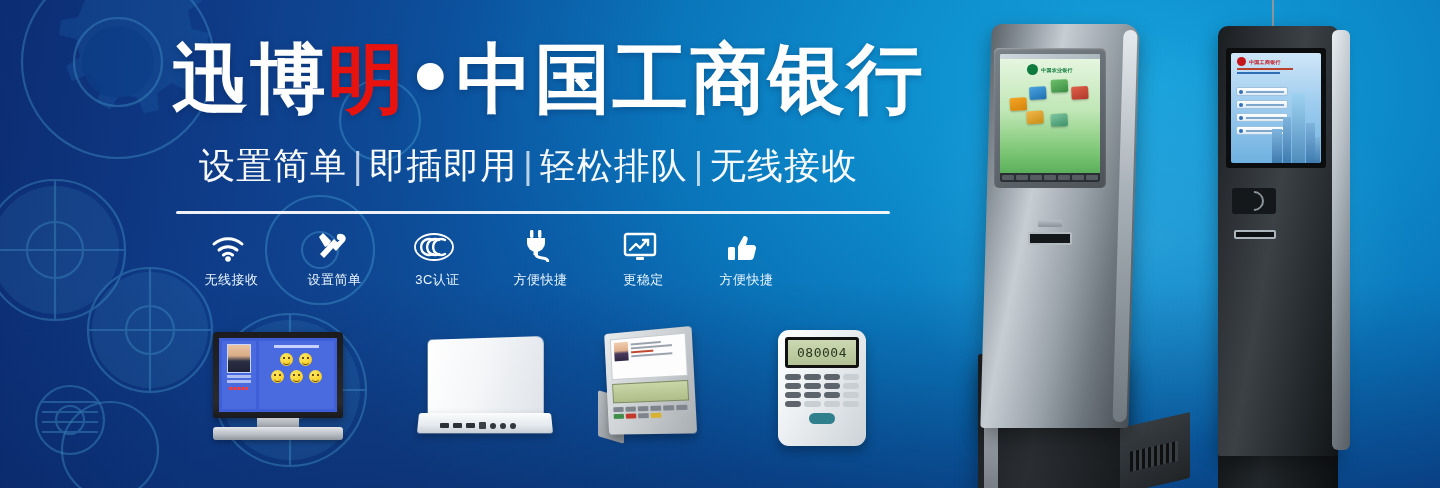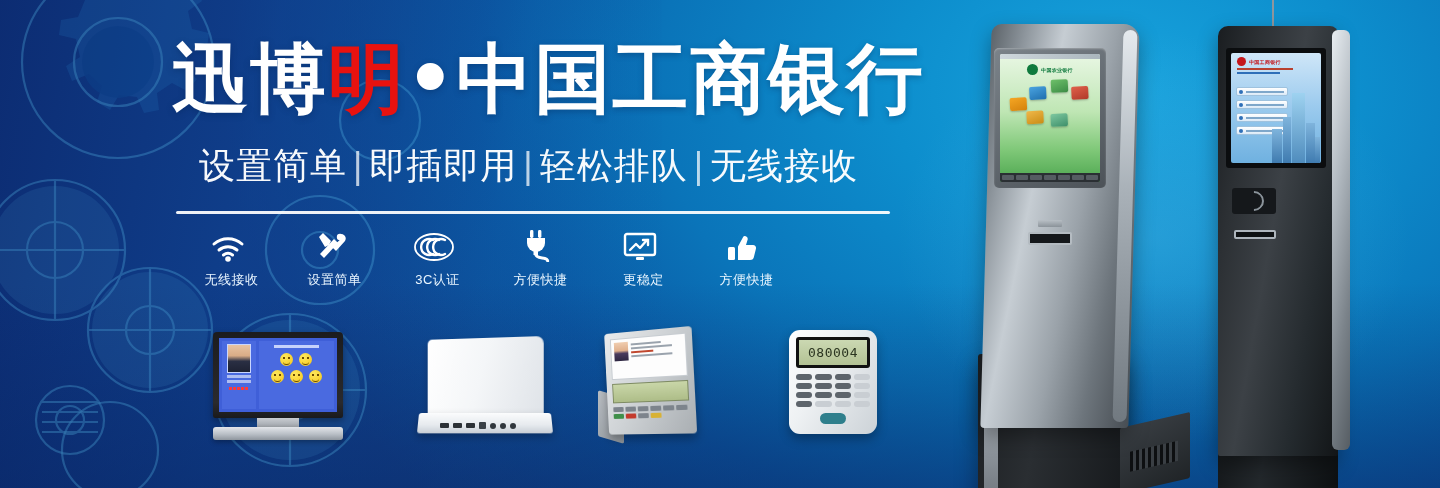--- a/index.html
+++ b/index.html
@@ -129,21 +129,21 @@
   .ev-lines span{display:block;height:2px;background:#9aa3ad;}
   .ev-lines span.s1{width:60%;} .ev-lines span.s2{width:80%;} .ev-lines span.s3{width:45%;background:#c0482f;}
   .ev-lcd{margin-top:4px;width:100%;height:20px;background:linear-gradient(180deg,#c9d6a8,#aebd88);border:1px solid #7d8a62;box-sizing:border-box;}
   .ev-keys{margin-top:4px;display:flex;flex-wrap:wrap;gap:2px;}
   .ev-keys i{display:block;width:11px;height:5px;background:#7d848c;border-radius:1px;}
   .ev-keys i.r{background:#c33a2c;} .ev-keys i.y{background:#d8b235;} .ev-keys i.g{background:#3f8f4a;}
   .ev-stand{position:absolute;left:0;top:66px;width:26px;height:46px;
     background:linear-gradient(120deg,#b9bec3,#8d9399);transform:skewY(16deg);border-radius:2px;}
 
   
-  .keypad{left:778px;top:20px;width:88px;height:104px;margin-left:11px;}
+  .keypad{left:778px;top:20px;width:88px;height:116px;}
   .kp-body{
     position:absolute;inset:0;border-radius:11px;
     background:linear-gradient(120deg,#ffffff 0%,#eef1f3 40%,#ccd2d7 100%);
     box-shadow:0 5px 11px rgba(0,0,0,.3);padding:7px;box-sizing:border-box;
   }
   .kp-screen{width:100%;height:31px;background:#111;border-radius:3px;padding:3px;box-sizing:border-box;}
   .kp-lcd{width:100%;height:100%;background:linear-gradient(180deg,#cbd8b2,#b3c294);display:flex;align-items:center;justify-content:center;}
   .kp-num{font-family:"DejaVu Sans Mono","Liberation Mono",monospace;font-size:13px;letter-spacing:.5px;color:#2b3520;line-height:1;}
   .kp-keys{margin-top:6px;display:grid;grid-template-columns:repeat(4,1fr);gap:3px;}
   .kp-keys i{display:block;height:6px;border-radius:3px;background:#5d646b;}

